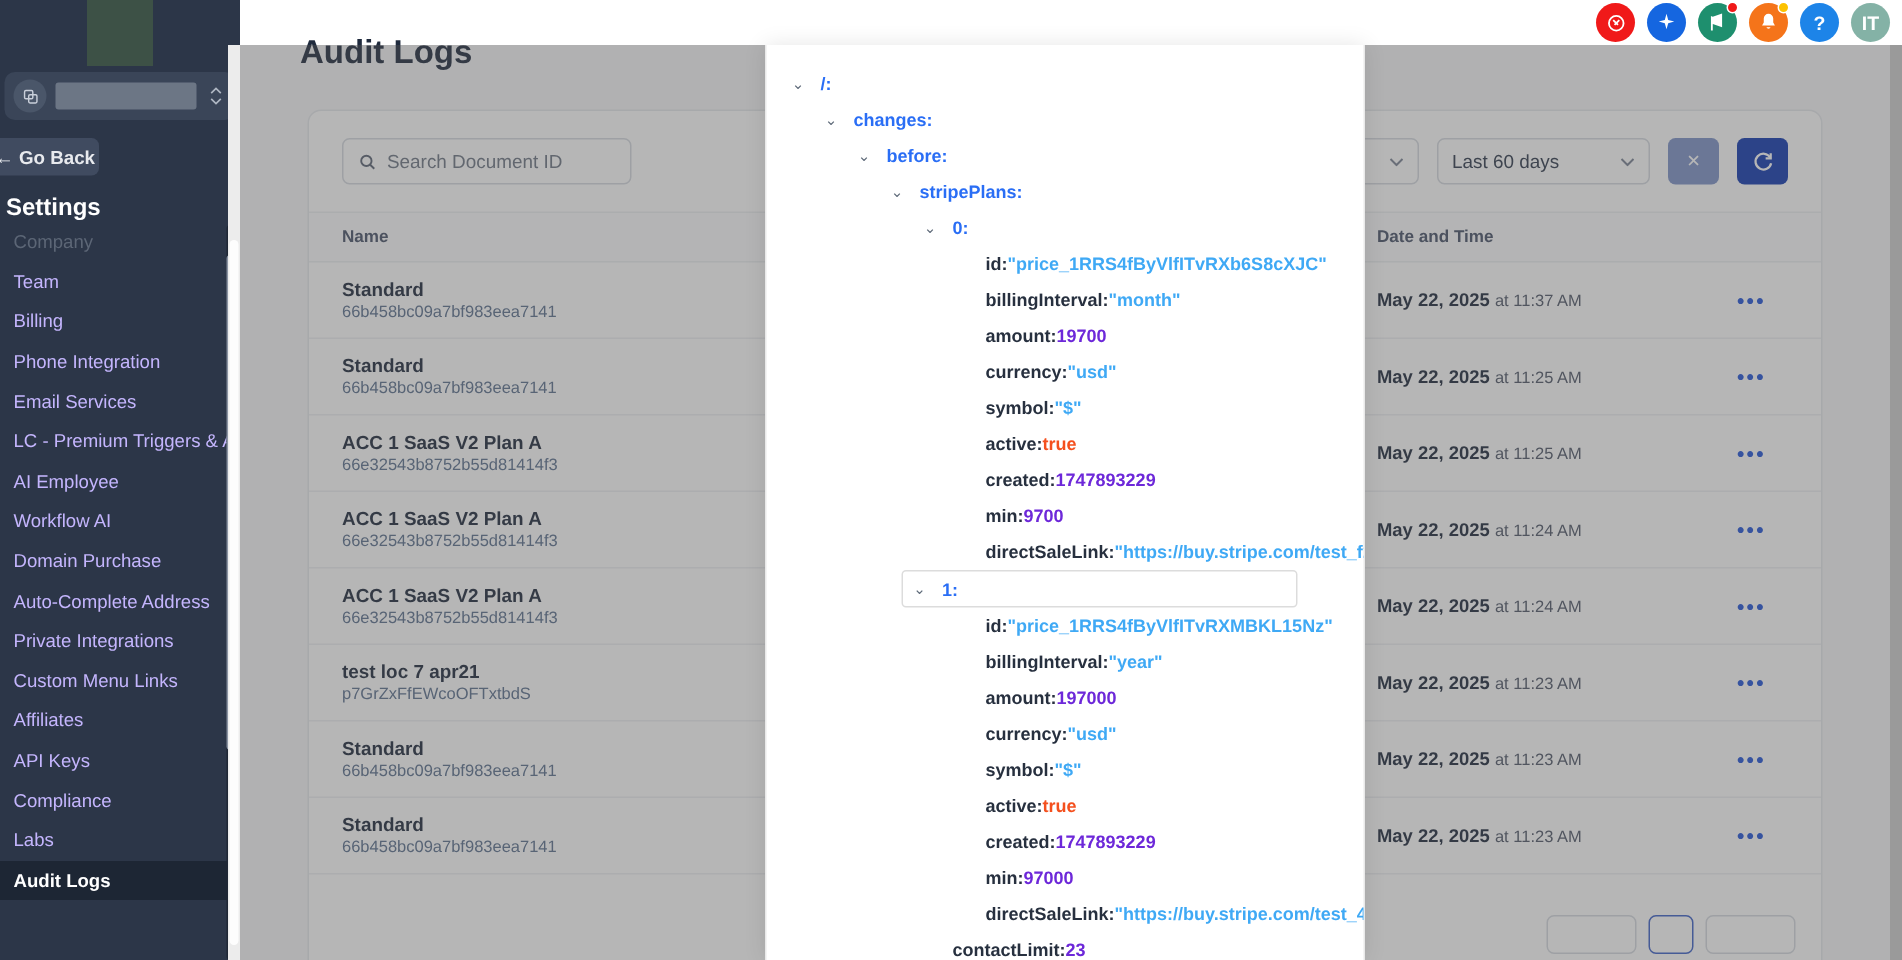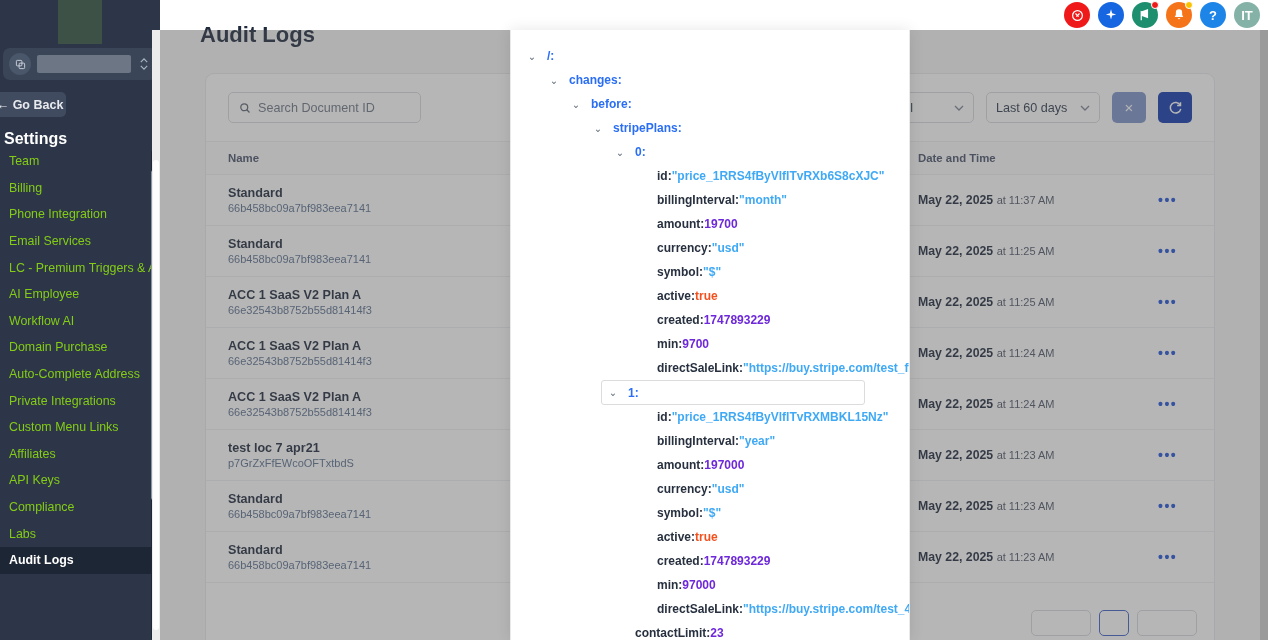--- a/index.html
+++ b/index.html
@@ -61,21 +61,21 @@
   .settings-title {
     position: absolute; left: 4px; top: 130px;
     color: #ffffff; font-size: 16px; font-weight: bold;
   }
   .nav-scroll {
     position: absolute; left: 0; top: 148px; width: 160px; height: 492px;
     overflow: hidden;
   }
   .nav-item {
     height: 26.6px; display: flex; align-items: center;
-    padding-left: 9px; color: #84cc16; font-size: 12.4px;
+    padding-left: 9px; color: #c4b5fd; font-size: 12.4px;
     white-space: nowrap;
   }
   .nav-item.faded { color: #5c6676; }
   .nav-item.active { background: #1d2634; color: #ffffff; font-weight: bold; }
   .nav-track {
     position: absolute; right: 4px; top: 150px; width: 5px; height: 490px;
     background: #1f2735; border-radius: 3px;
   }
   .nav-thumb {
     position: absolute; right: 4px; top: 170px; width: 5px; height: 330px;
@@ -116,21 +116,21 @@
     display: flex; align-items: center; gap: 7px; padding: 0 10px;
     color: #6f7886; font-size: 12.6px;
   }
   .spacer { flex: 1; }
   .sel {
     height: 31px; border: 1px solid #d6dae1; border-radius: 5px;
     display: flex; align-items: center; justify-content: space-between;
     padding: 0 9px; font-size: 12.6px; color: #313c4e; gap: 10px;
   }
   .sel-all { width: 92px; }
-  .sel-days { width: 114px; }
+  .sel-days { width: 142px; }
   .btn-sq {
     width: 34px; height: 31px; border-radius: 5px;
     display: flex; align-items: center; justify-content: center;
     color: #fff;
   }
   .btn-clear { background: #7e93c9; font-size: 15px; }
   .btn-refresh { background: #123ab0; }
 
   table { width: 100%; border-collapse: collapse; }
   thead th {
@@ -245,20 +245,23 @@
       </div>
     </div>
 
     <div class="go-back">
       <span>← Go Back</span>
     </div>
 
     <div class="settings-title">Settings</div>
 
     <div class="nav-scroll" id="nav-list">
+        <div class="nav-item faded">
+          <span>Company</span>
+        </div>
         <div class="nav-item">
           <span>Team</span>
         </div>
         <div class="nav-item">
           <span>Billing</span>
         </div>
         <div class="nav-item">
           <span>Phone Integration</span>
         </div>
         <div class="nav-item">

